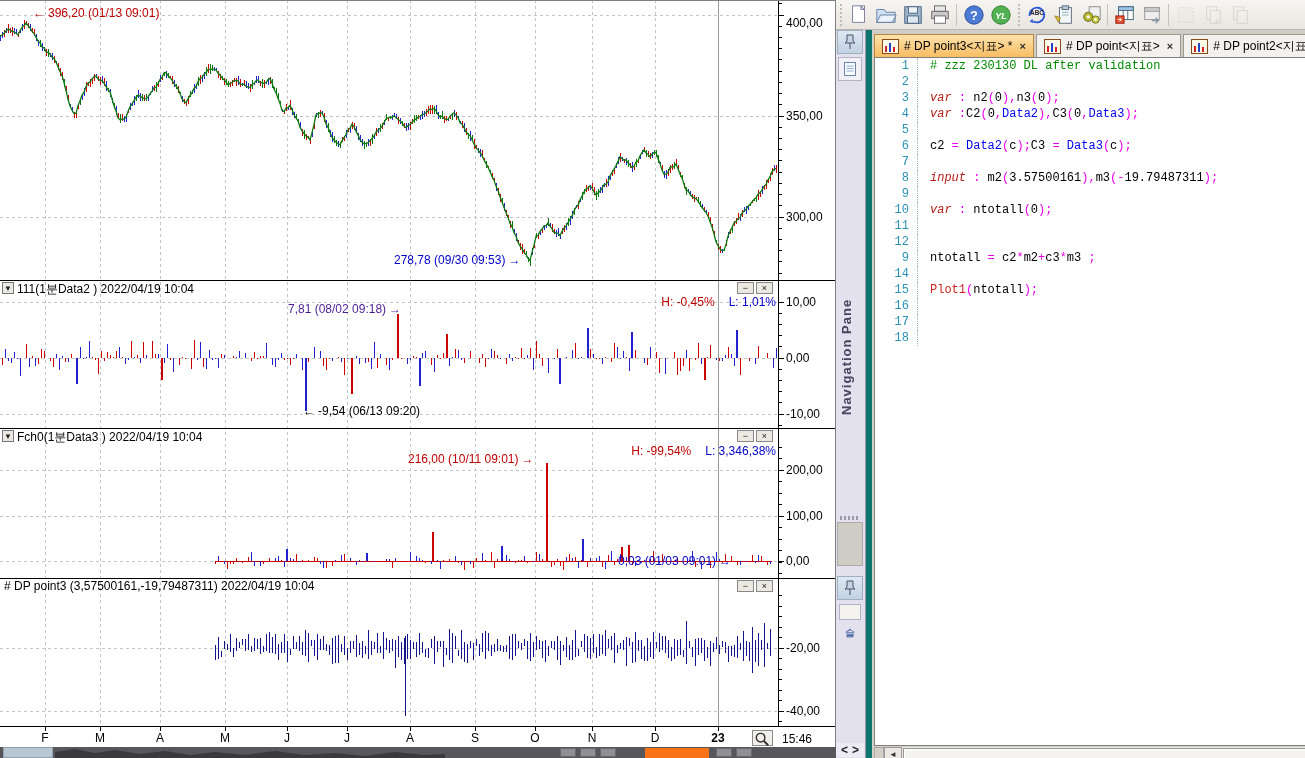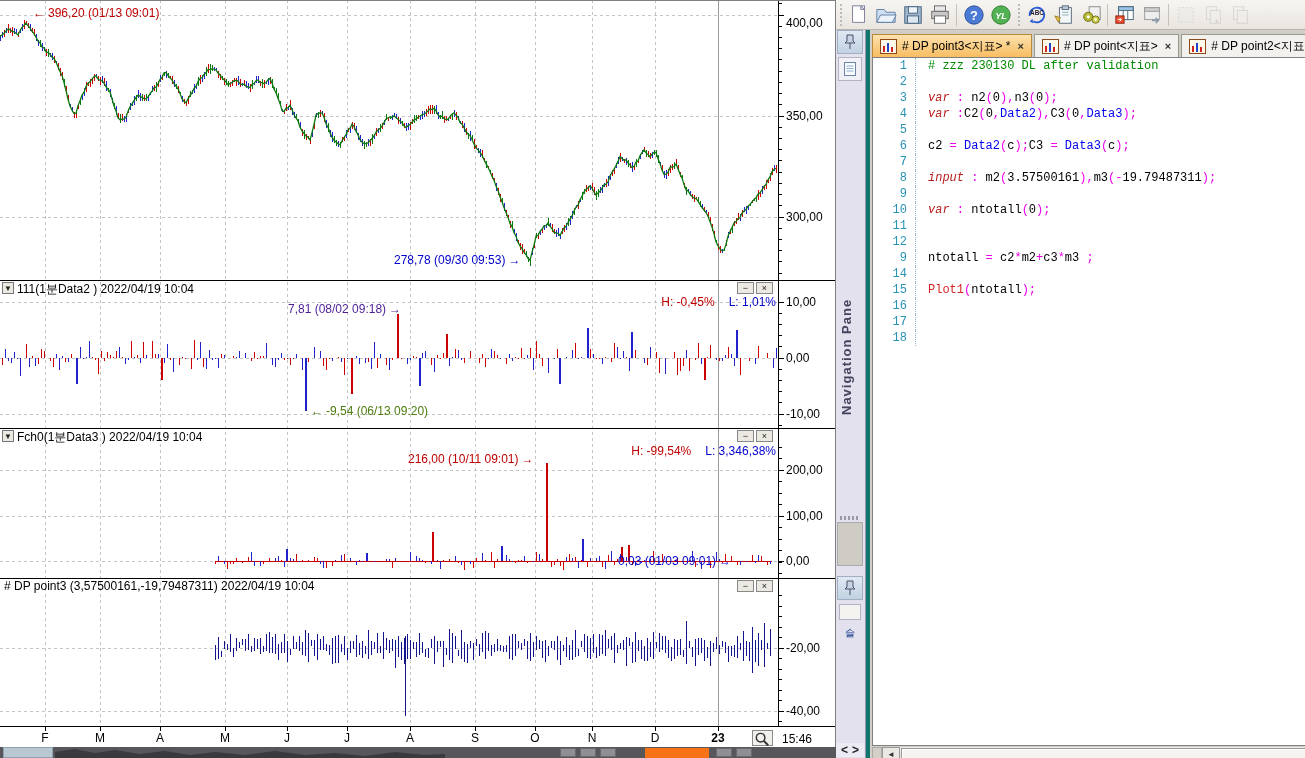--- a/index.html
+++ b/index.html
@@ -39,21 +39,21 @@
   #nav-strip{position:absolute;left:836px;top:30px;width:30px;height:728px;background:#e3e1ed;border-right:1px solid #9a98a8;box-sizing:border-box;}
   .pin-bar{position:absolute;left:1px;width:26px;height:24px;background:linear-gradient(#dfe8f2,#c2d2e2);border:1px solid #9fb0c2;box-sizing:border-box;display:flex;align-items:center;justify-content:center;}
   #nav-doc-btn{position:absolute;left:2px;top:27px;width:24px;height:24px;background:#f2f1f7;border:1px solid #b5b3c2;box-sizing:border-box;display:flex;align-items:center;justify-content:center;}
   #nav-title{position:absolute;left:3px;top:155px;height:230px;writing-mode:vertical-rl;transform:rotate(180deg);font-size:13px;font-weight:bold;color:#44445e;letter-spacing:1px;white-space:nowrap;}
   #nav-grip{position:absolute;left:4px;top:486px;width:20px;height:4px;background:repeating-linear-gradient(90deg,#9a98a8 0 2px,transparent 2px 4px);}
   #nav-block{position:absolute;left:1px;top:492px;width:26px;height:44px;background:#cfccc6;border:1px solid #aaa;box-sizing:border-box;}
   #nav-btn-blank{position:absolute;left:3px;top:574px;width:22px;height:16px;background:#f4f3f0;border:1px solid #b5b3c2;box-sizing:border-box;}
   #nav-icon-seul{position:absolute;left:2px;top:594px;width:24px;height:18px;font-size:10px;color:#123a8c;text-align:center;line-height:18px;}
   #nav-scroll{position:absolute;left:0;bottom:1px;width:28px;height:14px;font-size:12px;font-weight:bold;color:#222;display:flex;justify-content:center;gap:4px;background:#eceaf2;}
   
-  #editor-window{position:absolute;left:866px;top:30px;width:439px;height:728px;background:#d4d0c8;border-left:4px solid #0f766e;box-sizing:border-box;}
+  #editor-window{position:absolute;left:866px;top:30px;width:439px;height:728px;background:#d4d0c8;border-left:6px solid #0f766e;box-sizing:border-box;}
   #tab-bar{position:absolute;left:2px;top:1px;width:436px;height:26px;display:flex;align-items:flex-end;gap:2px;background:#d0cdc6;overflow:hidden;}
   .tab{display:flex;align-items:center;gap:5px;height:23px;padding:0 7px;font-size:12px;color:#000;background:#f3f1ee;border:1px solid #9a988f;border-bottom:none;white-space:nowrap;box-sizing:border-box;}
   .tab.active{background:linear-gradient(#fde2ad,#f8bd62);border-color:#b8893b;}
   .tab .tab-close{font-size:11px;font-weight:bold;color:#333;padding-left:2px;}
   .tab-chart-icon{width:15px;height:13px;background:#fffbe8;border:1px solid #8a4a1a;position:relative;flex:none;}
   .tab-chart-icon i{position:absolute;bottom:1px;width:2px;}
   #code-area{position:absolute;left:2px;top:27px;width:436px;height:689px;background:#fff;border:1px solid #808080;border-right:none;overflow:hidden;box-sizing:border-box;}
   .code-line{height:16px;line-height:16px;white-space:pre;font-family:"Liberation Mono",monospace;font-size:12px;}
   .code-line .ln{display:inline-block;width:34px;text-align:right;padding-right:8px;color:#2a93b4;border-right:1px dotted #9ab6c4;margin-right:12px;}
   .seg-cm{color:#008a00;} .seg-kw{color:#b91c1c;font-style:italic;} .seg-dt{color:#0000ee;}
@@ -1220,21 +1220,21 @@
         <div class="panel-header" style="top: 281px;">
           <div class="dd-box">▼</div>
           <div class="hdr-text" style="left: 17px;">111(1분Data2 ) 2022/04/19 10:04</div>
           <div class="win-btns">
             <div class="win-btn">−</div>
             <div class="win-btn">×</div>
           </div>
         </div>
         <div class="hl-labels" style="top: 295px;"><span class="h">H: -0,45%</span><span class="l">L: 1,01%</span></div>
         <div class="annotation" style="left: 288px; top: 302px; color: #4c1d95;"><span>7,81 (08/02 09:18)</span><span class="arr">→</span></div>
-        <div class="annotation" style="left: 308px; top: 404px; color: #4d7c0f;"><span class="arr">←</span><span>-9,54 (06/13 09:20)</span></div>
+        <div class="annotation" style="left: 300px; top: 404px; color: #000000;"><span class="arr">←</span><span>-9,54 (06/13 09:20)</span></div>
         <div class="y-label" style="top: 463px;">200,00</div>
         <div class="y-label" style="top: 509px;">100,00</div>
         <div class="y-label" style="top: 554px;">0,00</div>
         <div class="panel-header" style="top: 429px;">
           <div class="dd-box">▼</div>
           <div class="hdr-text" style="left: 17px;">Fch0(1분Data3 ) 2022/04/19 10:04</div>
           <div class="win-btns">
             <div class="win-btn">−</div>
             <div class="win-btn">×</div>
           </div>

